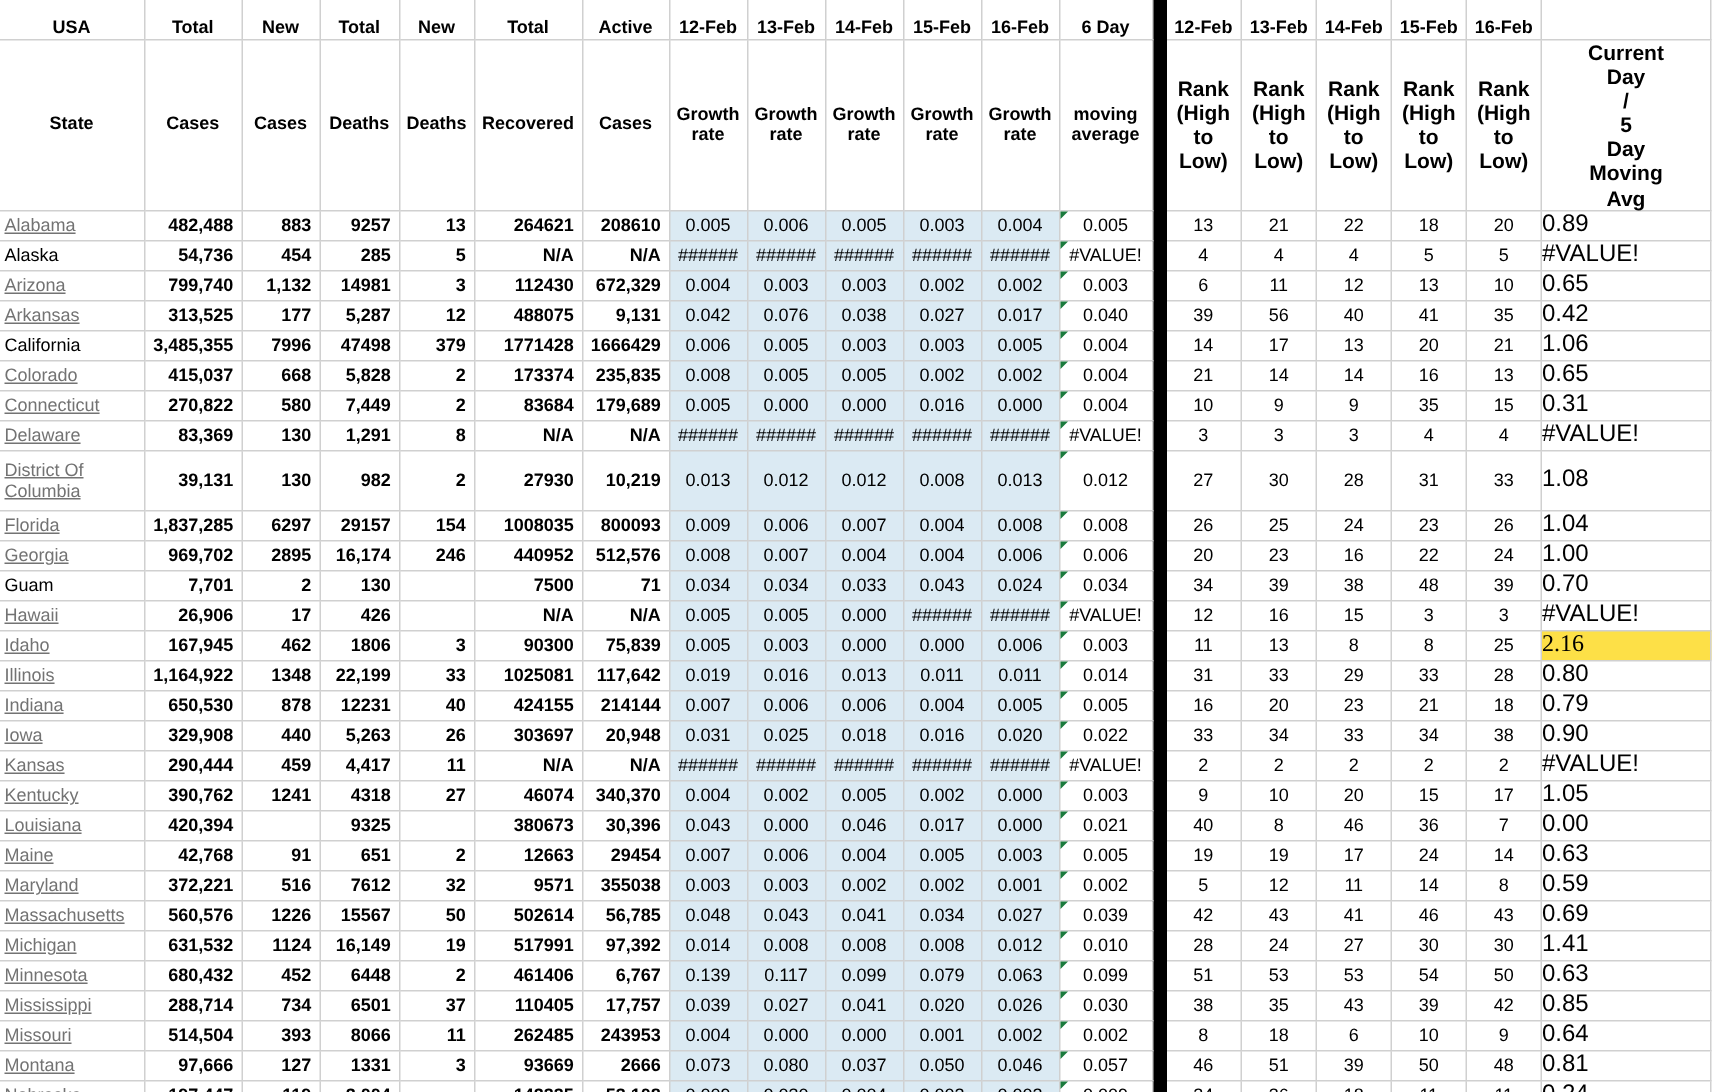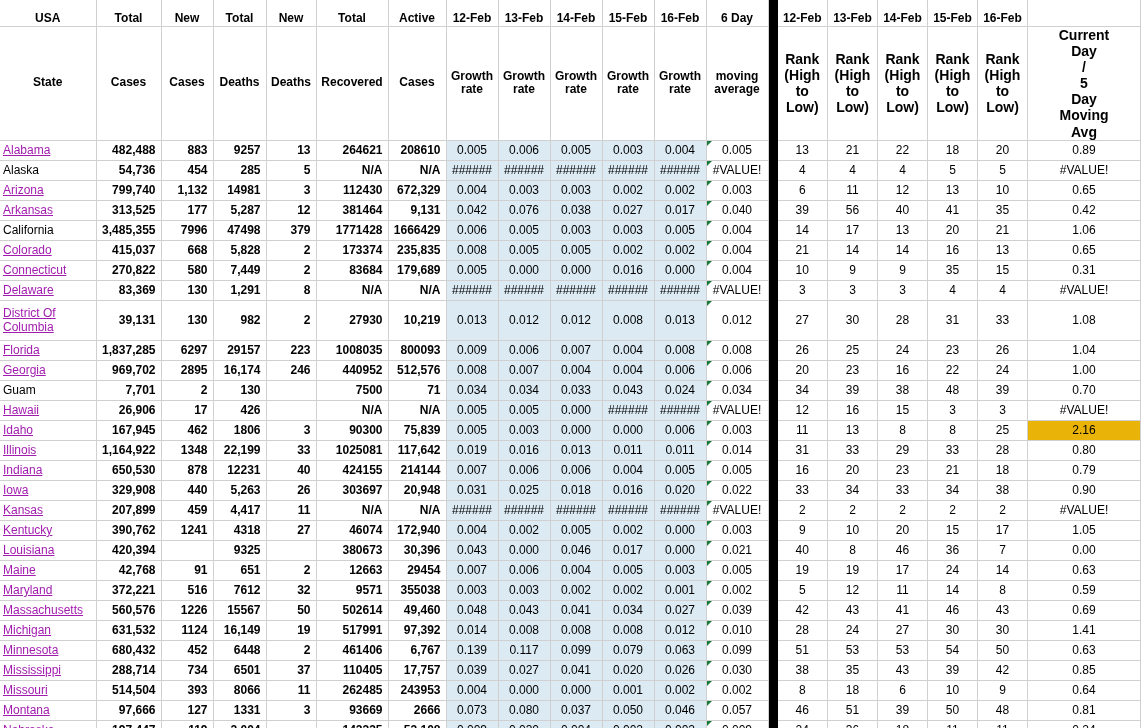--- a/index.html
+++ b/index.html
@@ -4,27 +4,27 @@
 <style>
   html,body{margin:0;padding:0;background:#ffffff;}
   body{font-family:"Liberation Sans", sans-serif;font-size:11px;color:#000;}
   #sheet{width:1148px;height:728px;overflow:hidden;position:relative;}
   table{border-collapse:collapse;table-layout:fixed;}
   td,th{padding:0;margin:0;vertical-align:middle;}
   .grid{border-right:1px solid #d0d0d0;border-bottom:1px solid #d0d0d0;}
   .hdr{font-weight:bold;text-align:center;font-size:12px;line-height:1.15;margin-left:34px;}
   .hdr-sm{font-weight:bold;text-align:center;font-size:14px;line-height:1.15;}
   .statecell{text-align:left;padding-left:3px;font-size:12px;}
-  .statecell .u{text-decoration:underline;color:#a21caf;}
+  .statecell .u{text-decoration:underline;color:#737373;}
   .num{text-align:right;padding-right:5px;font-weight:bold;font-size:12px;}
   .rate{text-align:center;font-size:12px;background:#dbeaf3;}
   .avg{text-align:center;font-size:12px;}
   .rank{text-align:center;font-size:12px;}
-  .cur{text-align:center;font-size:12px;}
-  .cur.hl{background:#eab308;}
+  .cur{text-align:left;font-size:16px;}
+  .cur.hl{background:#fde047;font-family:Liberation Serif, serif;}
   .sep{background:#000000;width:9px;}
   .rowline{height:20px;}
   .tri{position:relative;}
   .tri:after{content:"";position:absolute;top:0;left:0;border-top:5px solid #1a7a3c;border-right:5px solid transparent;}
   .hdrrow1 td{height:26px;}
   .hdrrow2 td{height:58px;}
 </style>
 </head>
 <body>
 
@@ -158,21 +158,21 @@
           <td class="grid rank">13</td>
           <td class="grid rank">10</td>
           <td class="grid cur">0.65</td>
         </tr>
         <tr class="rowline">
           <td class="grid statecell"><span class="u">Arkansas</span></td>
           <td class="grid num">313,525</td>
           <td class="grid num">177</td>
           <td class="grid num">5,287</td>
           <td class="grid num">12</td>
-          <td class="grid num">381464</td>
+          <td class="grid num">488075</td>
           <td class="grid num">9,131</td>
           <td class="grid rate">0.042</td>
           <td class="grid rate">0.076</td>
           <td class="grid rate">0.038</td>
           <td class="grid rate">0.027</td>
           <td class="grid rate">0.017</td>
           <td class="grid avg tri">0.040</td>
           <td class="grid rank">39</td>
           <td class="grid rank">56</td>
           <td class="grid rank">40</td>
@@ -283,21 +283,21 @@
           <td class="grid rank">28</td>
           <td class="grid rank">31</td>
           <td class="grid rank">33</td>
           <td class="grid cur">1.08</td>
         </tr>
         <tr class="rowline">
           <td class="grid statecell"><span class="u">Florida</span></td>
           <td class="grid num">1,837,285</td>
           <td class="grid num">6297</td>
           <td class="grid num">29157</td>
-          <td class="grid num">223</td>
+          <td class="grid num">154</td>
           <td class="grid num">1008035</td>
           <td class="grid num">800093</td>
           <td class="grid rate">0.009</td>
           <td class="grid rate">0.006</td>
           <td class="grid rate">0.007</td>
           <td class="grid rate">0.004</td>
           <td class="grid rate">0.008</td>
           <td class="grid avg tri">0.008</td>
           <td class="grid rank">26</td>
           <td class="grid rank">25</td>
@@ -448,21 +448,21 @@
           <td class="grid avg tri">0.022</td>
           <td class="grid rank">33</td>
           <td class="grid rank">34</td>
           <td class="grid rank">33</td>
           <td class="grid rank">34</td>
           <td class="grid rank">38</td>
           <td class="grid cur">0.90</td>
         </tr>
         <tr class="rowline">
           <td class="grid statecell"><span class="u">Kansas</span></td>
-          <td class="grid num">207,899</td>
+          <td class="grid num">290,444</td>
           <td class="grid num">459</td>
           <td class="grid num">4,417</td>
           <td class="grid num">11</td>
           <td class="grid num">N/A</td>
           <td class="grid num">N/A</td>
           <td class="grid rate">######</td>
           <td class="grid rate">######</td>
           <td class="grid rate">######</td>
           <td class="grid rate">######</td>
           <td class="grid rate">######</td>
@@ -474,21 +474,21 @@
           <td class="grid rank">2</td>
           <td class="grid cur">#VALUE!</td>
         </tr>
         <tr class="rowline">
           <td class="grid statecell"><span class="u">Kentucky</span></td>
           <td class="grid num">390,762</td>
           <td class="grid num">1241</td>
           <td class="grid num">4318</td>
           <td class="grid num">27</td>
           <td class="grid num">46074</td>
-          <td class="grid num">172,940</td>
+          <td class="grid num">340,370</td>
           <td class="grid rate">0.004</td>
           <td class="grid rate">0.002</td>
           <td class="grid rate">0.005</td>
           <td class="grid rate">0.002</td>
           <td class="grid rate">0.000</td>
           <td class="grid avg tri">0.003</td>
           <td class="grid rank">9</td>
           <td class="grid rank">10</td>
           <td class="grid rank">20</td>
           <td class="grid rank">15</td>
@@ -558,21 +558,21 @@
           <td class="grid rank">8</td>
           <td class="grid cur">0.59</td>
         </tr>
         <tr class="rowline">
           <td class="grid statecell"><span class="u">Massachusetts</span></td>
           <td class="grid num">560,576</td>
           <td class="grid num">1226</td>
           <td class="grid num">15567</td>
           <td class="grid num">50</td>
           <td class="grid num">502614</td>
-          <td class="grid num">49,460</td>
+          <td class="grid num">56,785</td>
           <td class="grid rate">0.048</td>
           <td class="grid rate">0.043</td>
           <td class="grid rate">0.041</td>
           <td class="grid rate">0.034</td>
           <td class="grid rate">0.027</td>
           <td class="grid avg tri">0.039</td>
           <td class="grid rank">42</td>
           <td class="grid rank">43</td>
           <td class="grid rank">41</td>
           <td class="grid rank">46</td>

